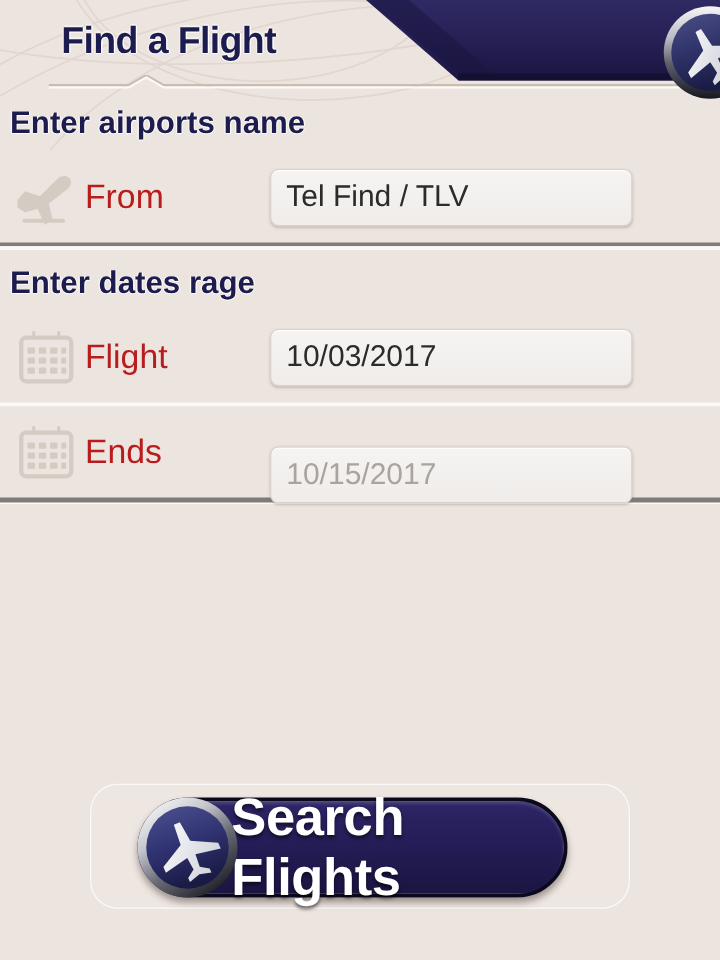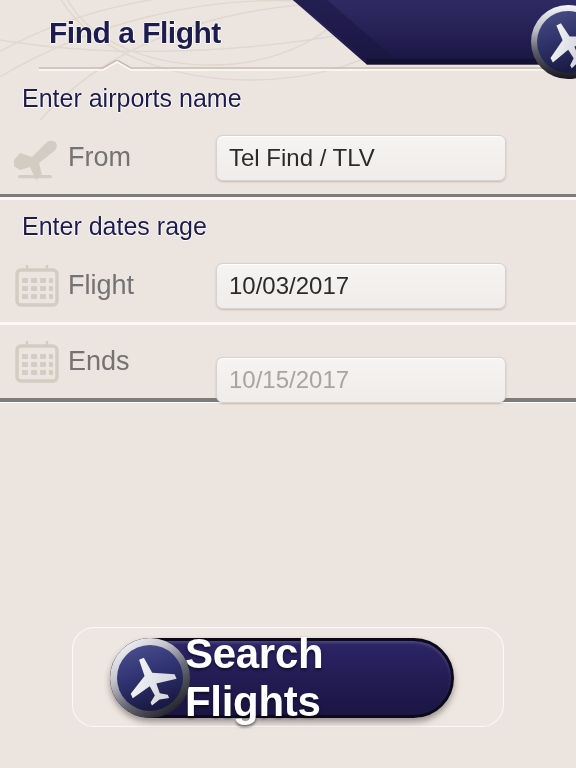--- a/index.html
+++ b/index.html
@@ -42,32 +42,32 @@
     letter-spacing:0.5px; line-height:26px;
     font-family:"Liberation Sans", sans-serif;
     transform:scaleX(0.92);
   }
   .badge-header { position:absolute; left:489px; top:3px; width:80px; height:78px; z-index:6; }
 
   
   .form { position:absolute; left:0; top:72px; width:576px; z-index:2; }
 
   .section-title {
-    font-size:25px; font-weight:normal; color:#1c1c4e;
-    padding:12px 0 8px 22px;
+    font-size:25px; font-weight:bold; color:#1c1c4e;
+    padding:12px 0 8px 8px;
     text-shadow:0 1px 0 #fff, 1px 0 0 #fbf7f3, -1px 0 0 #fbf7f3;
   }
 
   .row {
     position:relative; height:73px;
     display:flex; align-items:center;
   }
   .row-icon { width:62px; display:flex; justify-content:center; align-items:center; margin-left:6px; }
   .row-label {
-    font-size:27px; color:#737373; width:148px;
+    font-size:27px; color:#b91c1c; width:148px;
     font-family:"Liberation Sans", sans-serif;
   }
   .row-field {
     width:290px; height:46px; border-radius:7px;
     background:linear-gradient(#f6f4f2,#efecea);
     border:1px solid #d9d2cc;
     box-shadow:0 1px 2px rgba(120,105,95,.35), inset 0 1px 0 #fff;
     display:flex; align-items:center;
     padding:0 12px;
     font-size:24px; color:#2b2b2b;

